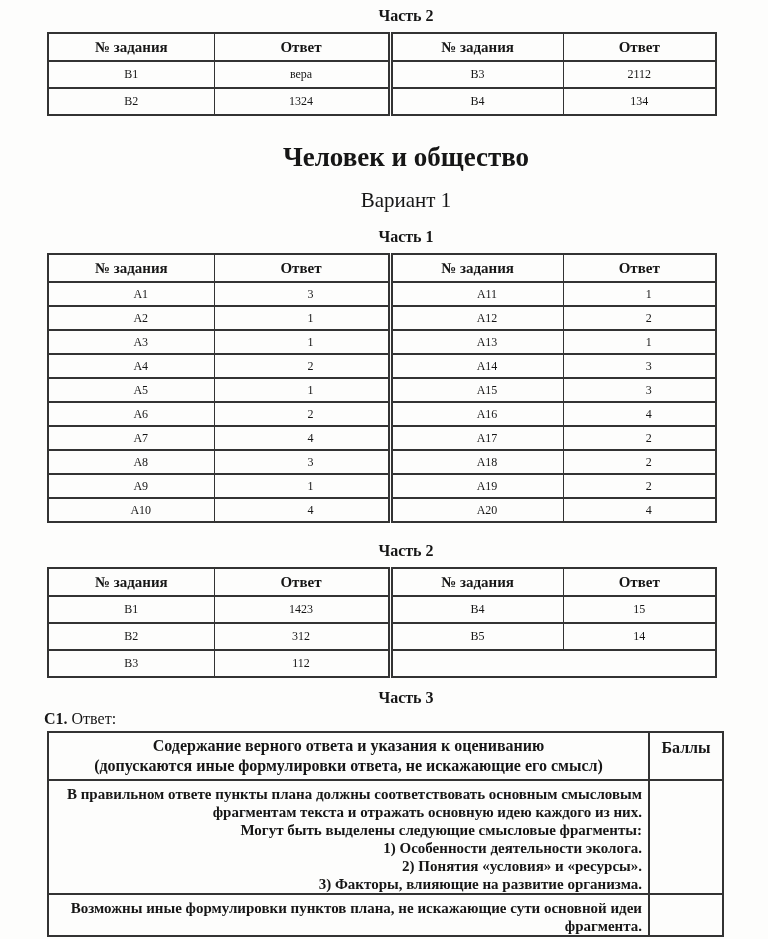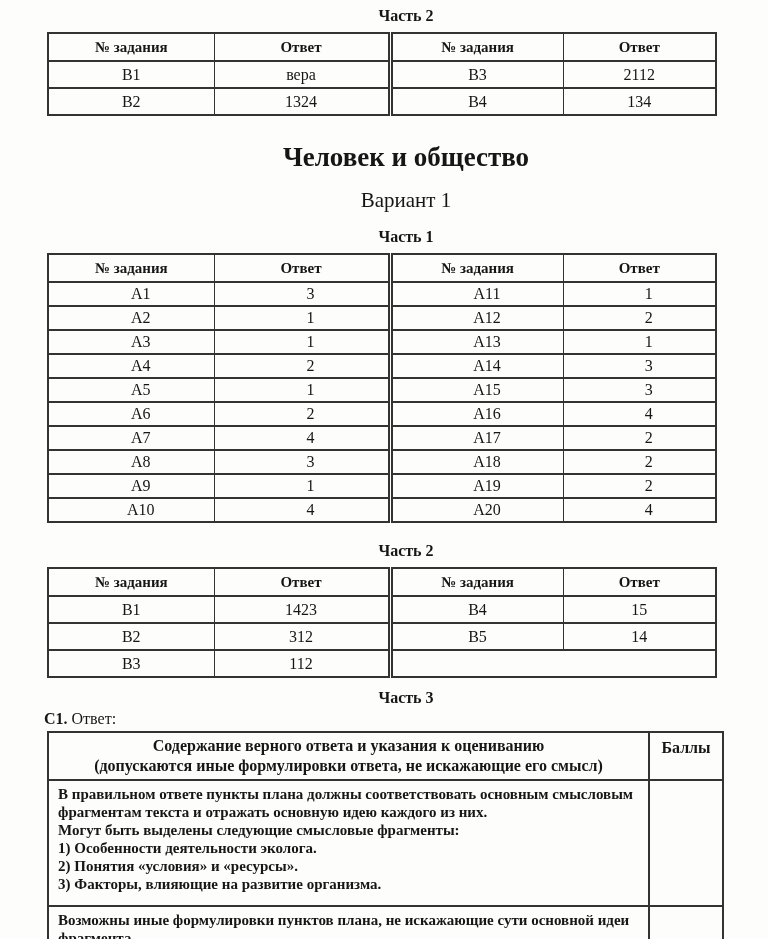--- a/index.html
+++ b/index.html
@@ -20,38 +20,38 @@
 
   table.anskey {
     border-collapse:collapse; table-layout:fixed;
     margin-left:47px; border:2px solid #333;
   }
   table.anskey th, table.anskey td {
     border:1px solid #333; border-top:2px solid #333; border-bottom:2px solid #333;
     text-align:center; vertical-align:middle; padding:0 2px;
   }
   table.anskey th { font-size:15px; font-weight:bold; height:26px; }
-  table.anskey td { font-size:16px; font-weight:normal; height:25px; }
+  table.anskey td { font-size:12px; font-weight:normal; height:25px; }
   table.t-compact td { height:22px;padding-left:21px; }
   .dbl { border-left:5px double #333 !important; }
   col.c1{width:166px;} col.c2{width:176px;} col.c3{width:173px;} col.c4{width:153px;}
   .tbl-gap { margin-top:7px; }
 
   .c1-line { margin:2px 0 2px 44px; font-size:16px; line-height:20px; }
   .c1-line b { font-weight:bold; }
 
   table.rubric {
     border-collapse:collapse; table-layout:fixed; width:675px;
     margin-left:47px; border:2px solid #333;
   }
   table.rubric th, table.rubric td { border:2px solid #333; vertical-align:top; }
   col.rc1{width:601px;} col.rc2{width:74px;}
   .rubric-head { font-size:16px; font-weight:bold; text-align:center; line-height:20px; padding:3px 22px; }
   .points-head { font-size:16px; font-weight:bold; text-align:center; vertical-align:top; padding-top:6px;border-radius:8px; }
-  td.rubric-body { font-weight:bold; font-size:15px; line-height:18px; text-align:left; padding:4px 6px 12px 9px; }
+  td.rubric-body { font-weight:bold; font-size:15px; line-height:18px; text-align:right; padding:4px 6px 0 9px; }
   td.points-cell { background:transparent; }
 </style>
 </head>
 <body>
 
 <div class="page">
 
   <div class="center h-part">Часть 2</div>
 
   <table class="anskey tbl-gap">

